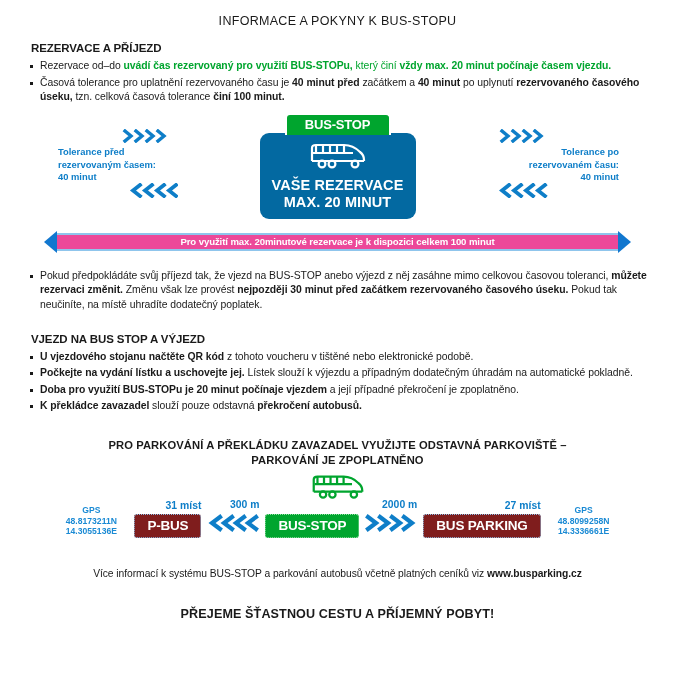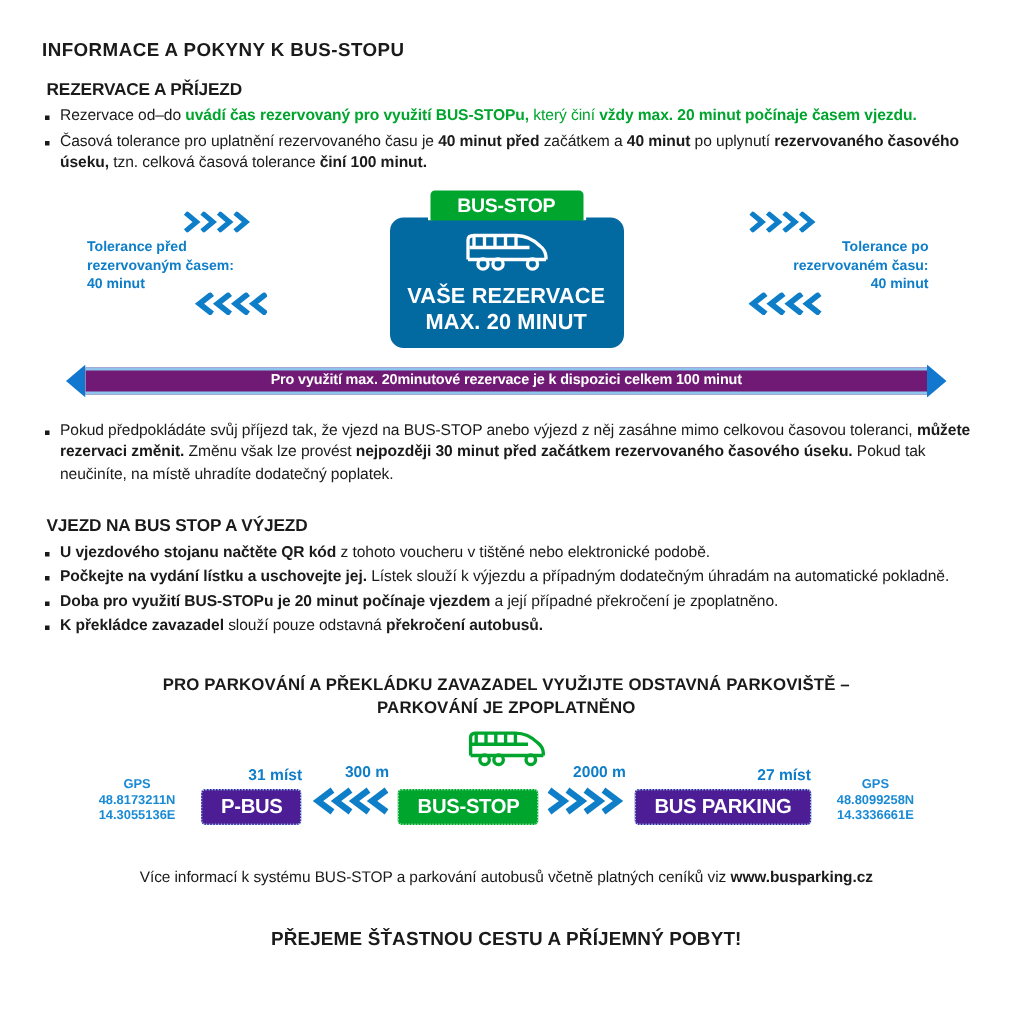--- a/index.html
+++ b/index.html
@@ -17,24 +17,25 @@
   .page {
     position: relative;
     width: 675px;
     height: 675px;
     box-sizing: border-box;
     padding: 0 28px;
   }
 
   
   .doc-title {
+    text-align: center;
     font-size: 12.5px;
-    font-weight: bold;
+    font-weight: normal;
     letter-spacing: 0.3px;
-    padding-top: 26px;
+    padding-top: 14px;
     margin: 0 0 14px 0;
   }
   .sec-head {
     font-size: 11.5px;
     font-weight: bold;
     letter-spacing: -0.1px;
     margin: 0 0 5px 3px;
   }
   .sec-head.two { margin-top: 0; }
 
@@ -133,21 +134,21 @@
     position: absolute;
     left: 16px;
     right: 16px;
     bottom: 0;
     height: 22px;
     display: flex;
     align-items: center;
   }
   .bar-mid {
     flex: 1;
-    background: #701a75;
+    background: #ec4899;
     border-top: 2px solid #8fc5ec;
     border-bottom: 2px solid #8fc5ec;
     height: 18px;
     box-sizing: border-box;
     color: #ffffff;
     font-size: 9.6px;
     font-weight: bold;
     text-align: center;
     line-height: 14px;
     letter-spacing: -0.1px;
@@ -204,21 +205,21 @@
   }
   .plate {
     color: #ffffff;
     font-weight: bold;
     font-size: 13.5px;
     padding: 3px 12px 4px 12px;
     border-radius: 3px;
     white-space: nowrap;
     letter-spacing: -0.2px;
   }
-  .plate.blue { background: #4c1d95; border: 1px dotted #8fc5ec; }
+  .plate.blue { background: #7f1d1d; border: 1px dotted #8fc5ec; }
   .plate.green-bg { background: #00a52e; border: 1px dotted #8fe0a2; }
   .dist {
     color: #0e7ec8;
     font-size: 10.4px;
     font-weight: bold;
     margin-bottom: 3px;
     white-space: nowrap;
   }
   .arrows { line-height: 20px; }
   .bus-top {

